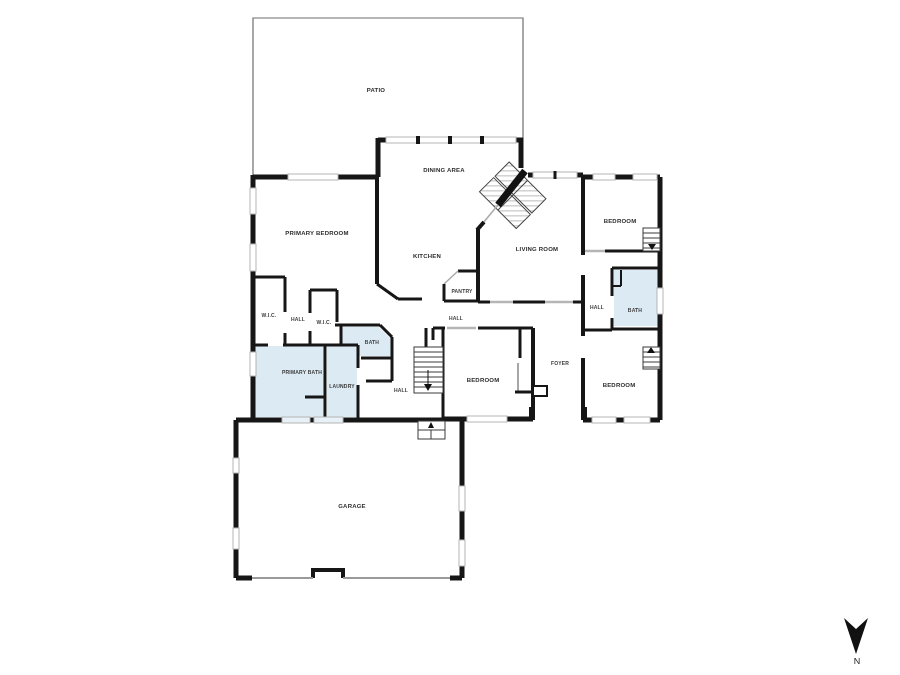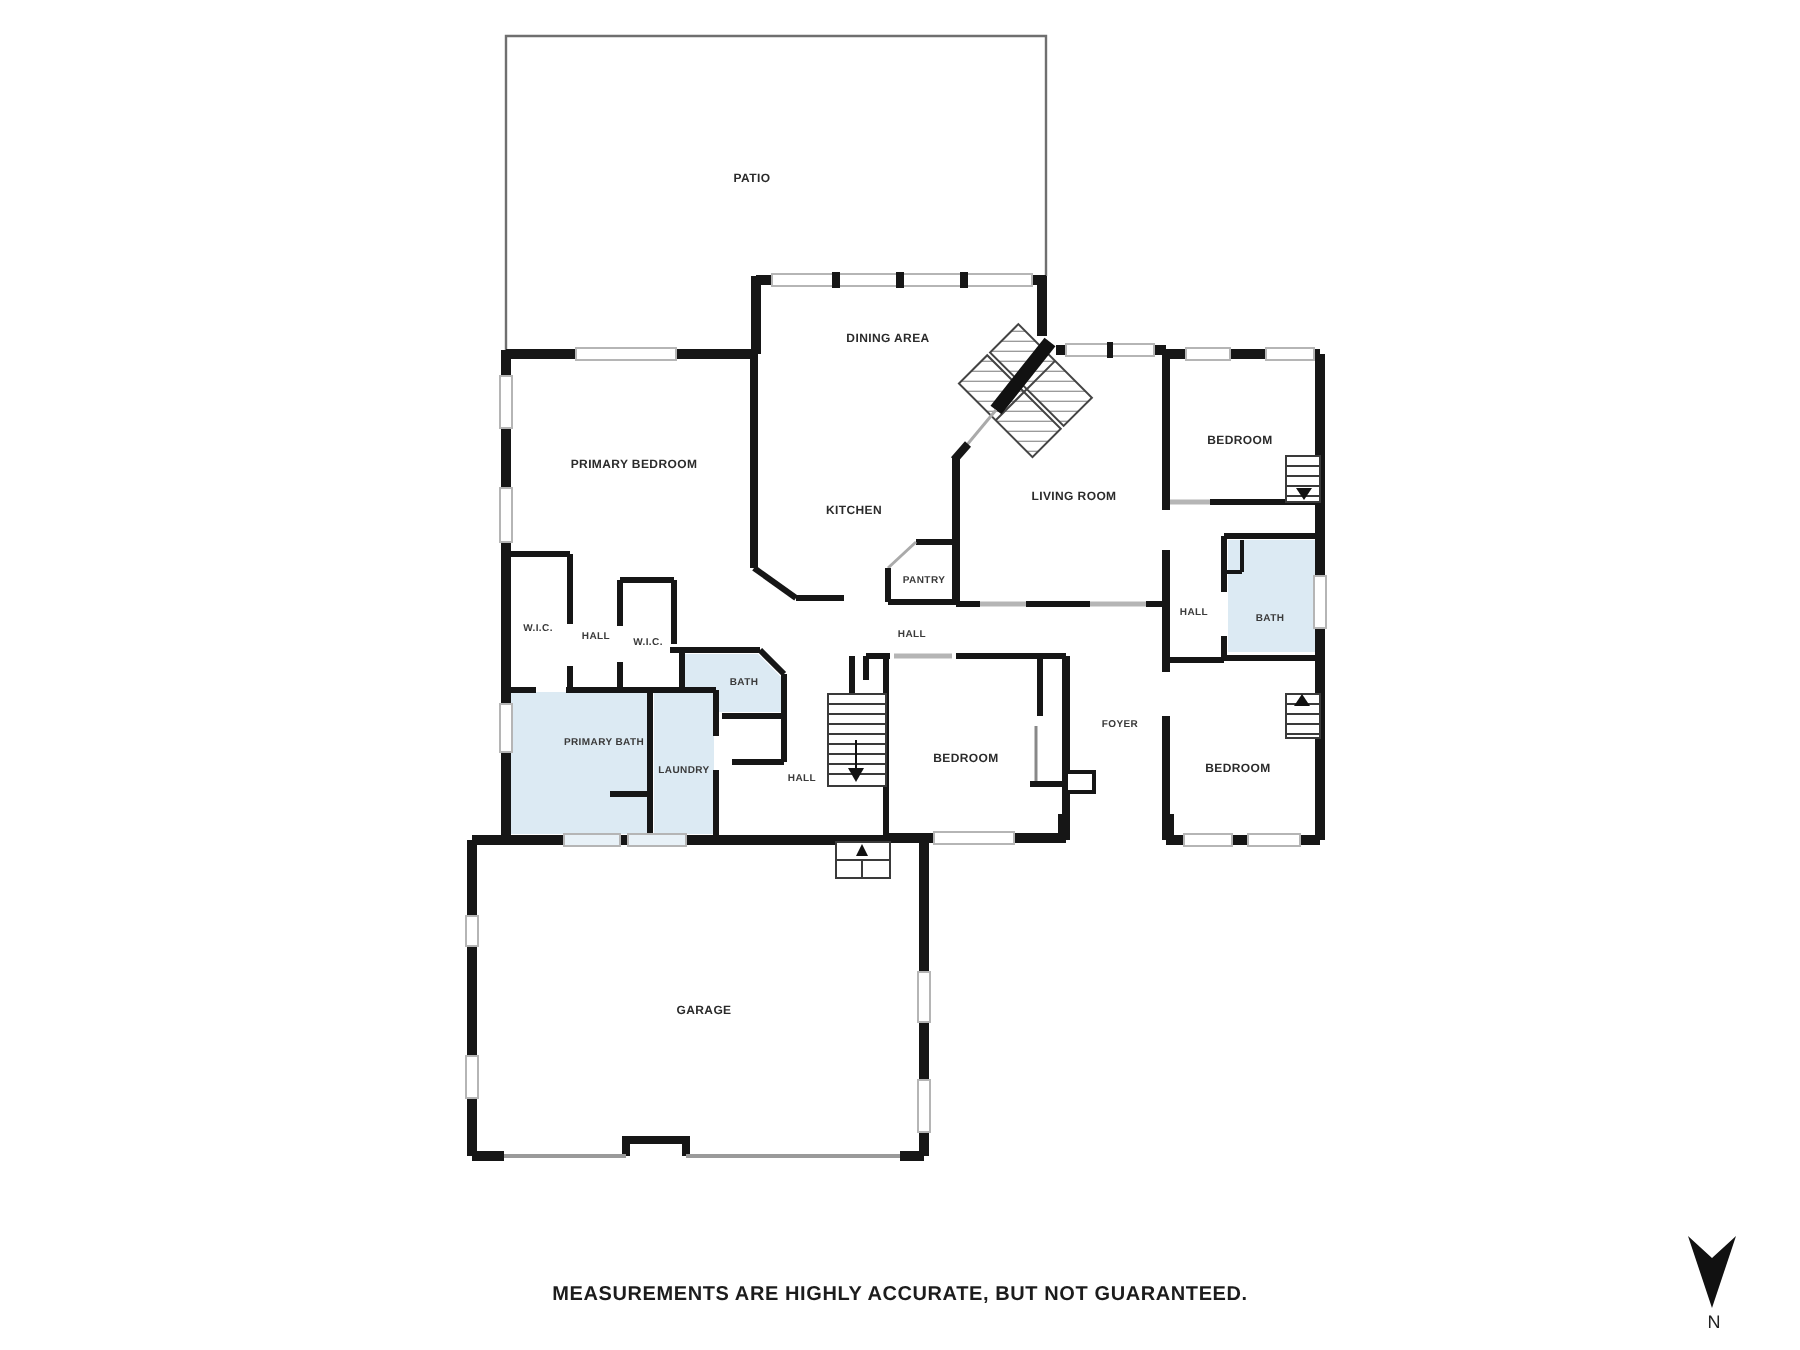--- a/index.html
+++ b/index.html
@@ -215,21 +215,20 @@
   <span class="lbl lbl-sm" style="left:324px;top:322px">W.I.C.</span>
   <span class="lbl lbl-sm" style="left:372px;top:342px">BATH</span>
   <span class="lbl lbl-sm" style="left:302px;top:372px">PRIMARY BATH</span>
   <span class="lbl lbl-sm" style="left:342px;top:386px">LAUNDRY</span>
   <span class="lbl lbl-sm" style="left:401px;top:390px">HALL</span>
   <span class="lbl" style="left:483px;top:380px">BEDROOM</span>
   <span class="lbl lbl-sm" style="left:560px;top:363px">FOYER</span>
   <span class="lbl" style="left:619px;top:385px">BEDROOM</span>
   <span class="lbl" style="left:352px;top:506px">GARAGE</span>
 
-  <div id="footer-text">MEASUREMENTS ARE HIGHLY ACCURATE, BUT NOT GUARANTEED.</div>
 
   <div id="compass">
     <svg width="50" height="44" viewBox="0 0 50 44">
       <polygon points="12,6 24,42 36,6 24,17" fill="#111"></polygon>
     </svg>
     <span class="n">N</span>
   </div>
 
 </div>
 

